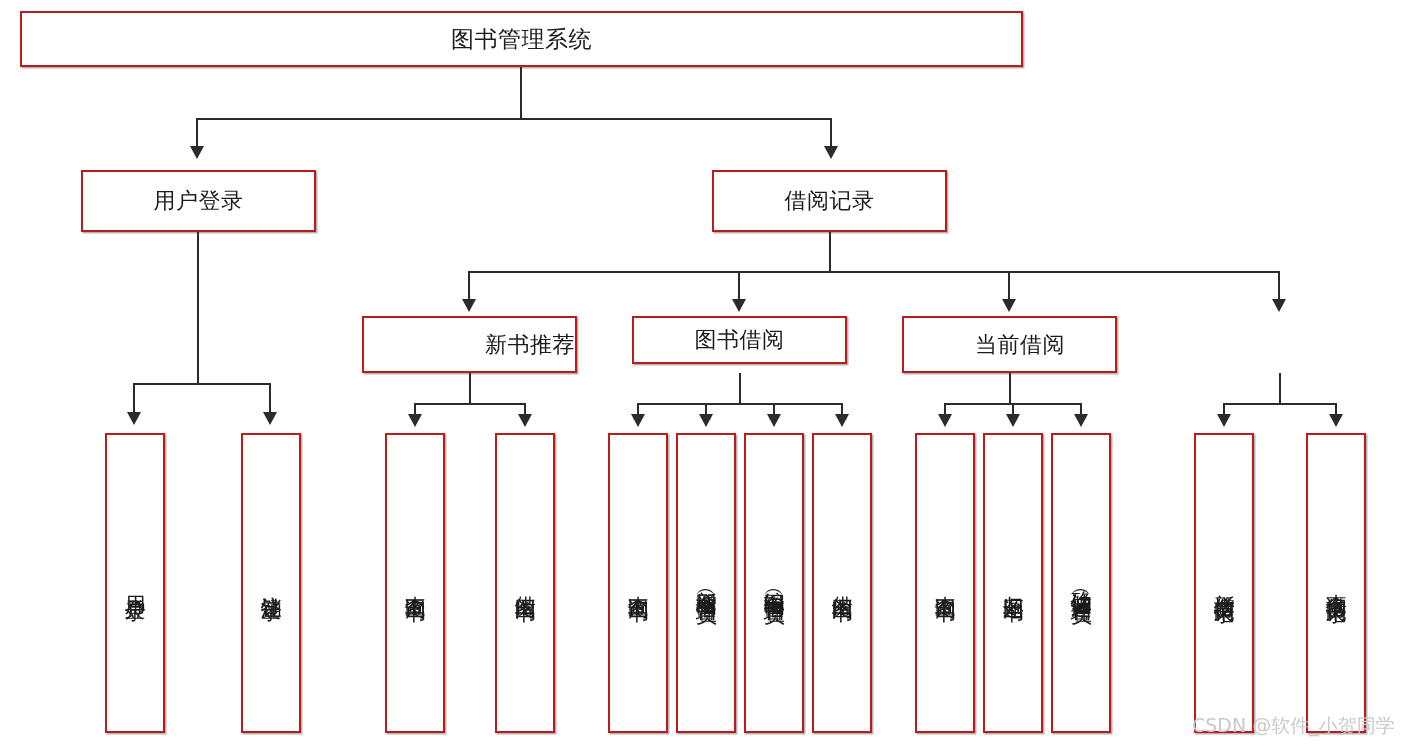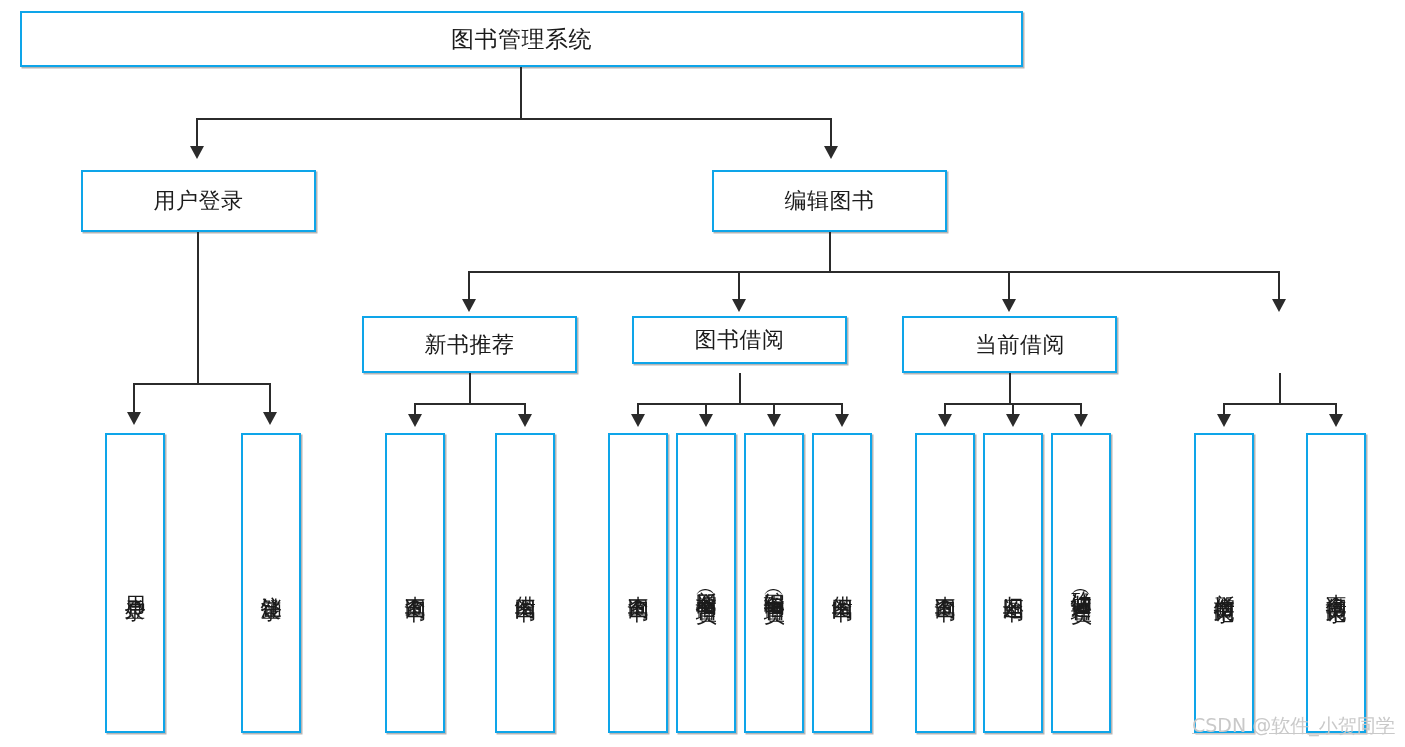--- a/index.html
+++ b/index.html
@@ -16,21 +16,21 @@
     width: 1405px;
     height: 747px;
     background: #ffffff;
     overflow: hidden;
   }
   
   .node {
     position: absolute;
     box-sizing: border-box;
     background: #ffffff;
-    border: 2px solid #0ea5e9;
+    border: 2px solid #b91c1c;
     box-shadow: 1.5px 1.5px 0 rgba(120,120,120,0.55);
     display: flex;
     align-items: center;
     justify-content: center;
   }
   .node .label {
     color: #1b1b1b;
     font-size: 22px;
     line-height: 1.15;
     letter-spacing: 0.5px;
@@ -101,42 +101,42 @@
 
   <div class="edge v" style="left:196px; top:118px; width:2px; height:32px;"></div>
   <div class="arrow" style="left:190px; top:146px;"></div>
   <div class="edge v" style="left:830px; top:118px; width:2px; height:32px;"></div>
   <div class="arrow" style="left:824px; top:146px;"></div>
 
   <div class="node level2" style="left:81px; top:170px; width:235px; height:62px;">
     <span class="label">用户登录</span>
   </div>
   <div class="node level2" style="left:712px; top:170px; width:235px; height:62px;">
-    <span class="label">编辑图书</span>
+    <span class="label">借阅记录</span>
   </div>
 
   <div class="edge v" style="left:197px; top:232px; width:2px; height:152px;"></div>
   <div class="edge h" style="left:133px; top:383px; width:136px; height:2px;"></div>
   <div class="edge v" style="left:133px; top:383px; width:2px; height:32px;"></div>
   <div class="arrow" style="left:127px; top:412px;"></div>
   <div class="edge v" style="left:269px; top:383px; width:2px; height:32px;"></div>
   <div class="arrow" style="left:263px; top:412px;"></div>
 
   <div class="edge v" style="left:829px; top:232px; width:2px; height:40px;"></div>
   <div class="edge h" style="left:468px; top:271px; width:812px; height:2px;"></div>
   <div class="edge v" style="left:468px; top:271px; width:2px; height:32px;"></div>
   <div class="arrow" style="left:462px; top:299px;"></div>
   <div class="edge v" style="left:738px; top:271px; width:2px; height:32px;"></div>
   <div class="arrow" style="left:732px; top:299px;"></div>
   <div class="edge v" style="left:1008px; top:271px; width:2px; height:32px;"></div>
   <div class="arrow" style="left:1002px; top:299px;"></div>
   <div class="edge v" style="left:1278px; top:271px; width:2px; height:32px;"></div>
   <div class="arrow" style="left:1272px; top:299px;"></div>
 
-  <div class="node level3" style="left:362px; top:316px; width:215px; height:57px;">
+  <div class="node level3" style="left:362px; top:316px; width:215px; height:57px;justify-content:flex-end;">
     <span class="label">新书推荐</span>
   </div>
   <div class="node level3" style="left:632px; top:316px; width:215px; height:48px;">
     <span class="label">图书借阅</span>
   </div>
   <div class="node level3" style="left:902px; top:316px; width:215px; height:57px;padding-left:21px;">
     <span class="label">当前借阅</span>
   </div>
 
   <div class="edge v" style="left:469px; top:373px; width:2px; height:31px;"></div>
@@ -210,15 +210,15 @@
     <span class="label">确认归还（管理员）</span>
   </div>
 
   <div class="node leaf" style="left:1194px; top:433px; width:60px; height:300px;">
     <span class="label">新增借阅记录</span>
   </div>
   <div class="node leaf" style="left:1306px; top:433px; width:60px; height:300px;">
     <span class="label">查询借阅记录</span>
   </div>
 
-  <div id="watermark" style="left:1192px; top:713px;text-decoration:underline;">CSDN @软件_小贺同学</div>
+  <div id="watermark" style="left:1192px; top:713px;">CSDN @软件_小贺同学</div>
 
 </div>
 
 </body></html>

